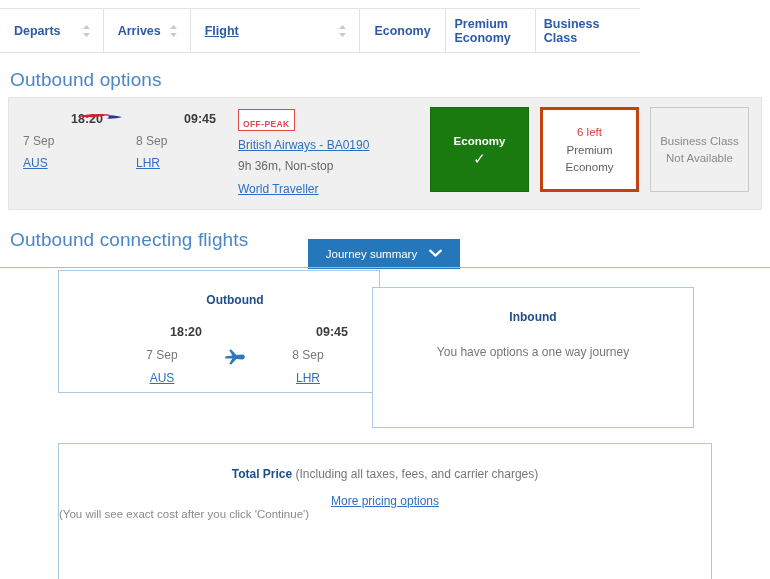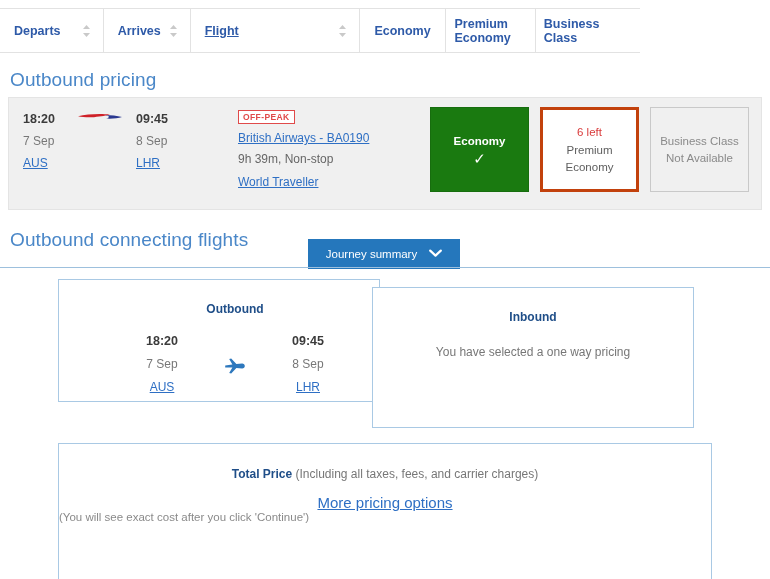--- a/index.html
+++ b/index.html
@@ -104,20 +104,21 @@
     padding: 9px 10px 0 4px;
     display: flex;
     gap: 11px;
   }
 
   .time {
     font-size: 12.5px;
     font-weight: bold;
     color: #3b3b3b;
     line-height: 21px;
+    margin-left: 48px;
   }
   .date {
     font-size: 12px;
     color: #777777;
     line-height: 22px;
   }
   .airport a, .link {
     font-size: 12px;
     color: #2e6fc4;
     text-decoration: underline;
@@ -135,21 +136,21 @@
   }
 
   .badge-offpeak {
     display: inline-block;
     border: 1px solid #e04a4a;
     color: #e04a4a;
     background: #ffffff;
     font-size: 8.5px;
     font-weight: bold;
     letter-spacing: 0.4px;
-    padding: 2px 4px 1px 4px;
+    padding: 10px 4px 1px 4px;
     line-height: 9px;
     margin-bottom: 4px;
   }
   .flight-line {
     font-size: 12px;
     line-height: 21px;
     color: #666666;
   }
   .flight-line a {
     color: #2e6fc4;
@@ -228,21 +229,21 @@
     background: #9dc0dd;
   }
 
   
   .panel {
     position: absolute;
     background: #ffffff;
     border: 1px solid #a9c9e4;
   }
   #outbound-panel {
-    top: 279px;
+    top: 270px;
     left: 58px;
     width: 322px;
     height: 123px;
     padding-left: 32px;
   }
   #inbound-panel {
     top: 287px;
     left: 372px;
     width: 322px;
     height: 141px;
@@ -302,21 +303,21 @@
     text-align: center;
     margin-top: 12px;
     font-size: 14.5px;
     color: #666666;
   }
   .price-link {
     text-align: center;
     margin-top: 13px;
   }
   .price-link a {
-    font-size: 15px;
+    font-size: 12px;
     color: #2e6fc4;
     text-decoration: underline;
     cursor: pointer;
   }
   .price-note {
     text-align: left;
     font-size: 11.5px;
     color: #8a8a8a;
   }
 </style>
@@ -361,21 +362,21 @@
 
   <div class="hcell cabin premium">
     <span>Premium Economy</span>
   </div>
 
   <div class="hcell cabin business">
     <span>Business Class</span>
   </div>
 </div>
 
-<div class="section-title" id="outbound-flights-title">Outbound pricing</div>
+<div class="section-title" id="outbound-flights-title">Outbound options</div>
 
 <div class="flight-row">
 
   <div class="col-departs">
     <div class="time">18:20</div>
     <div class="date">7 Sep</div>
     <div class="airport">
       <a>AUS</a>
     </div>
     <span class="ba-mark">
@@ -392,21 +393,21 @@
     <div class="airport">
       <a>LHR</a>
     </div>
   </div>
 
   <div class="col-flight">
     <div class="badge-offpeak">OFF-PEAK</div>
     <div class="flight-line">
       <a>British Airways - BA0190</a>
     </div>
-    <div class="flight-line">9h 39m, Non-stop</div>
+    <div class="flight-line">9h 36m, Non-stop</div>
     <div class="flight-line" style="margin-top:2px;">
       <a>World Traveller</a>
     </div>
   </div>
 
   <div class="col-cabins">
 
     <div class="cabin-box selected">
       <div>Economy</div>
       <div class="check">✓</div>
@@ -458,21 +459,21 @@
       <div class="date">8 Sep</div>
       <div class="airport">
         <a>LHR</a>
       </div>
     </div>
   </div>
 </div>
 
 <div class="panel" id="inbound-panel">
   <div class="panel-heading">Inbound</div>
-  <div class="inbound-msg">You have selected a one way pricing</div>
+  <div class="inbound-msg">You have options a one way journey</div>
 </div>
 
 <div class="panel" id="price-panel">
   <div class="price-title">
     <b>Total Price</b><span> (Including all taxes, fees, and carrier charges)</span>
   </div>
   <div class="price-link">
     <a>More pricing options</a>
   </div>
   <div class="price-note">(You will see exact cost after you click 'Continue')</div>

